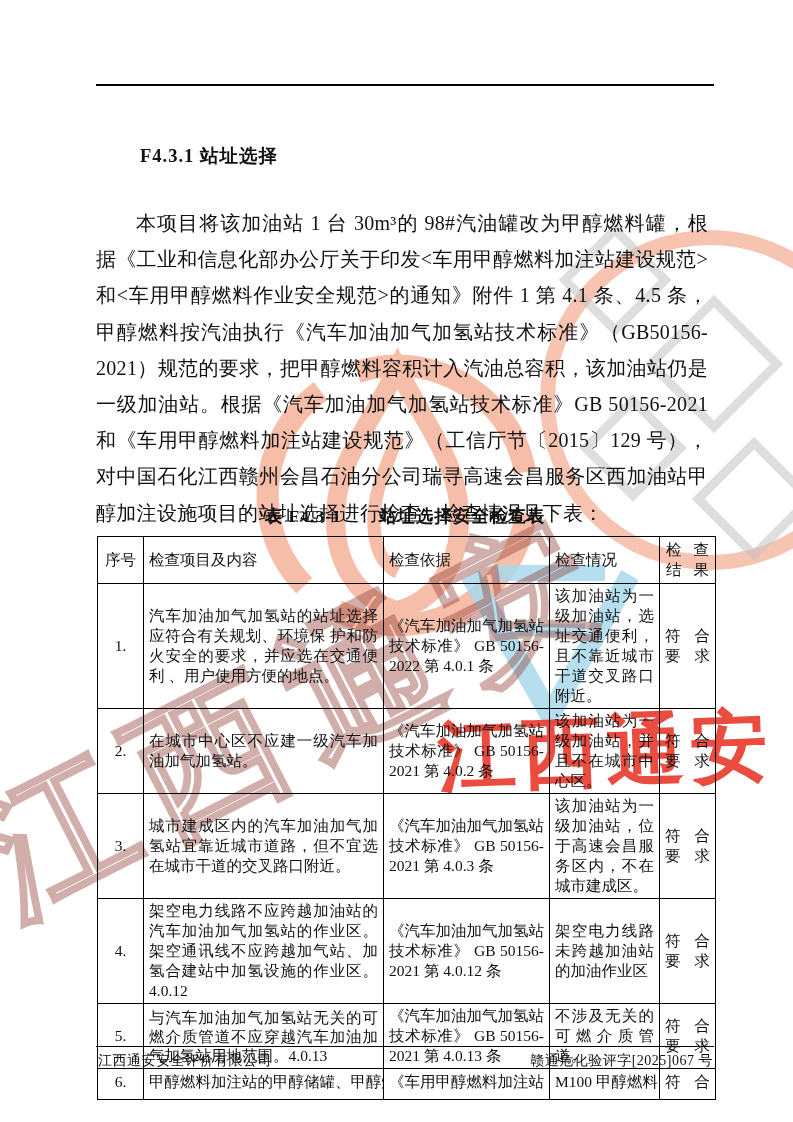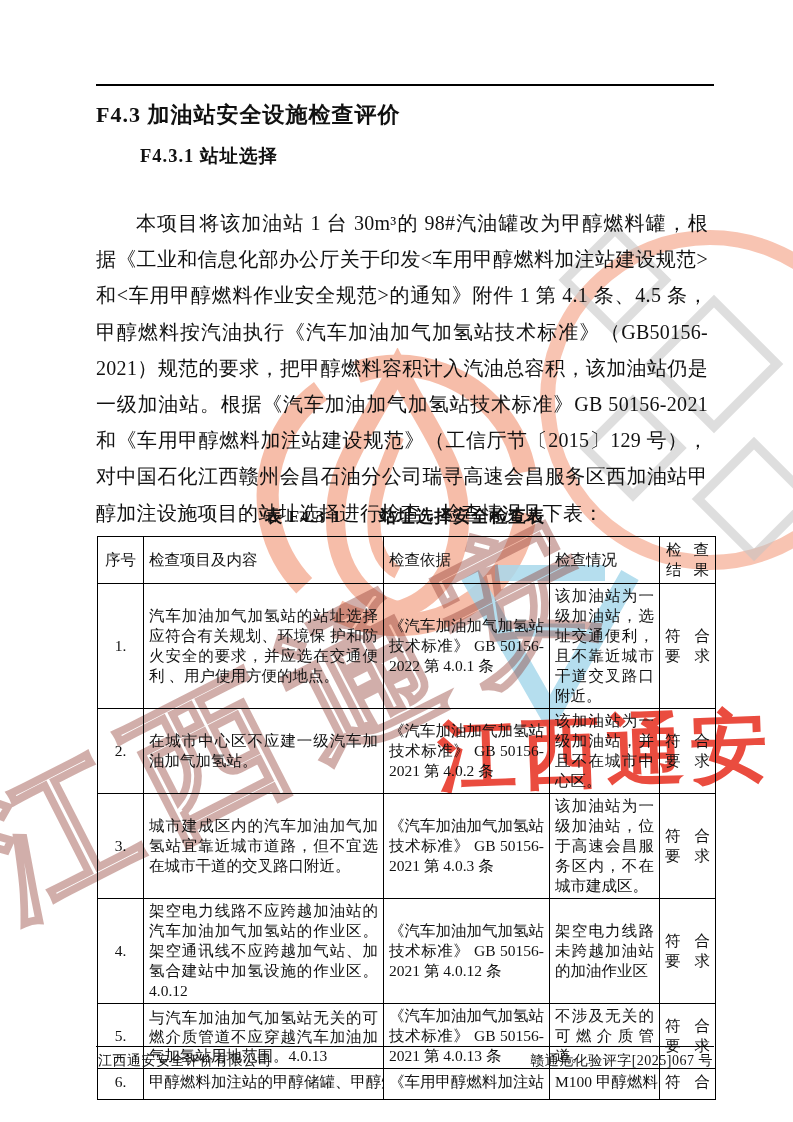--- a/index.html
+++ b/index.html
@@ -115,21 +115,20 @@
 
   <div class="wm-red-text">江西通安</div>
 
   <div class="wm-diag-text">江西通安</div>
 </div>
 
 <div class="layer-content">
 
   <div class="doc-header-rule"></div>
 
-  <div class="h1">F4.3 加油站安全设施检查评价</div>
   <div class="h2">F4.3.1 站址选择</div>
 
   <div class="body-paragraph">本项目将该加油站 1 台 30m³的 98#汽油罐改为甲醇燃料罐，根据《工业和信息化部办公厅关于印发&lt;车用甲醇燃料加注站建设规范&gt;和&lt;车用甲醇燃料作业安全规范&gt;的通知》附件 1 第 4.1 条、4.5 条，甲醇燃料按汽油执行《汽车加油加气加氢站技术标准》（GB50156-2021）规范的要求，把甲醇燃料容积计入汽油总容积，该加油站仍是一级加油站。根据《汽车加油加气加氢站技术标准》GB 50156-2021 和《车用甲醇燃料加注站建设规范》（工信厅节〔2015〕129 号），对中国石化江西赣州会昌石油分公司瑞寻高速会昌服务区西加油站甲醇加注设施项目的站址选择进行检查，检查情况见下表：</div>
 
   <div class="table-caption">表 F4.3-1　　站址选择安全检查表</div>
 
   <table class="check-table">
     <colgroup>
       <col class="c-no">
         <col class="c-item">

